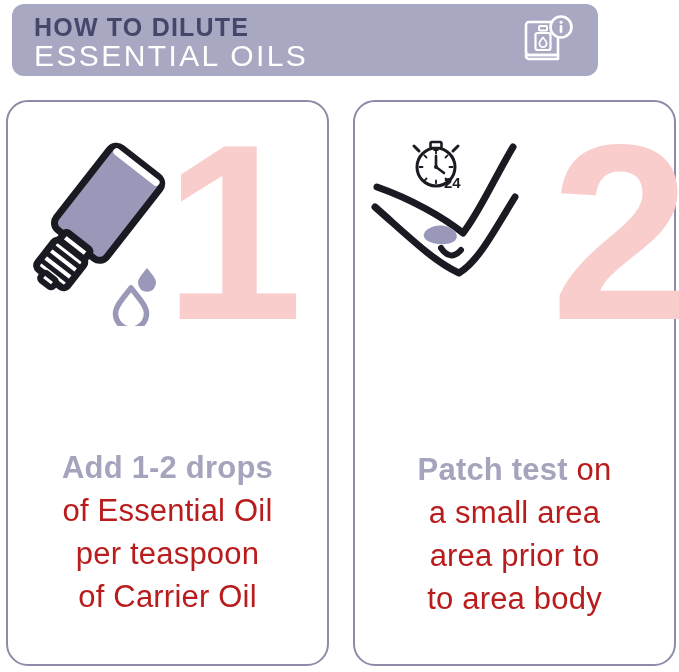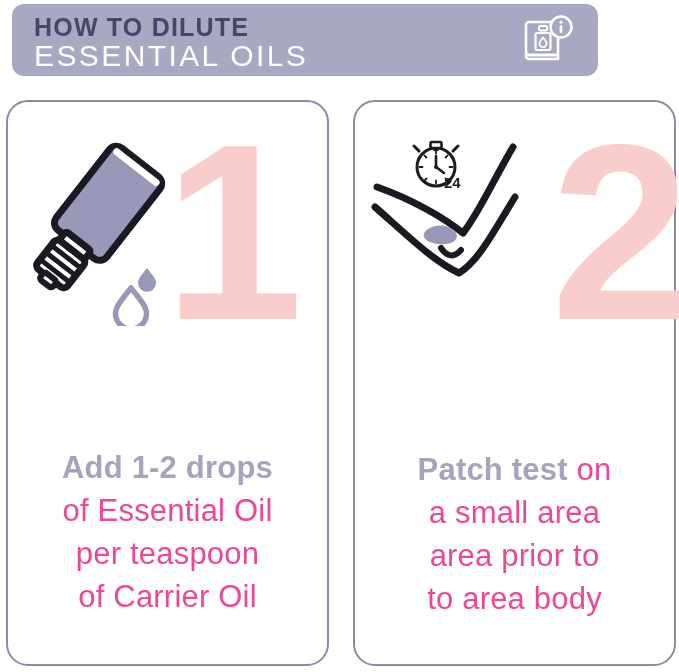--- a/index.html
+++ b/index.html
@@ -122,21 +122,21 @@
     color: #111111;
     letter-spacing: 0.2px;
     padding: 0 8px;
     box-sizing: border-box;
   }
   .caption-2 { bottom: 44px; }
   .caption .highlight {
     color: #a5a4bd;
     font-weight: bold;
   }
-  .caption .rest { color: #ec4899; }
+  .caption .rest { color: #b91c1c; }
   .caption-line { display: block; }
 </style>
 </head>
 <body>
 
 <div class="infographic">
 
   <div class="header-bar">
     <div class="header-text-block">
       <div class="header-title">HOW TO DILUTE</div>

